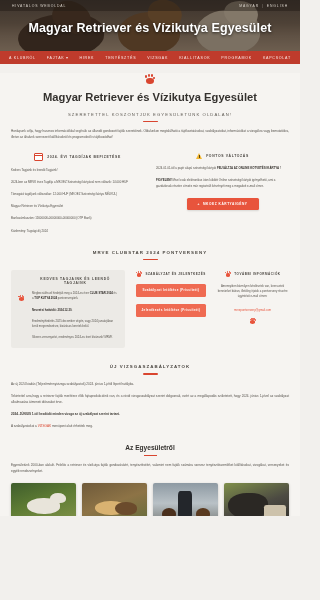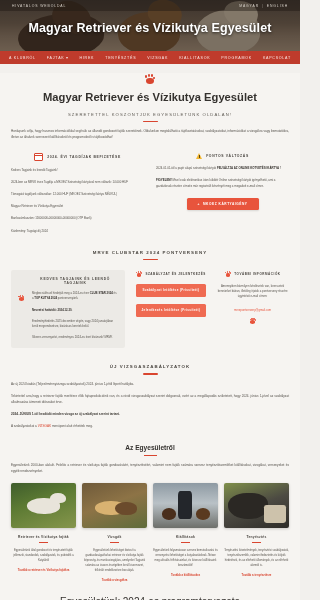--- a/index.html
+++ b/index.html
@@ -3,21 +3,21 @@
 <meta charset="utf-8">
 <style>
   html,body{margin:0;padding:0;}
   body{
     width:300px;height:600px;overflow:hidden;
     background:#f2f0ed;
     font-family:"Liberation Sans", sans-serif;
     color:#3d3b38;
     -webkit-font-smoothing:antialiased;
   }
-  .page{width:300px;height:600px;position:relative;overflow:hidden;}
+  .page{width:300px;height:516px;position:relative;overflow:hidden;}
 
   
   .hero{
     position:relative;height:51px;width:300px;overflow:hidden;
     background:#6d5c4c;
   }
   .hero-photo{position:absolute;inset:0;overflow:hidden;}
   .hero-photo .sky{
     position:absolute;inset:0;
     background:linear-gradient(180deg,#4e443c 0%,#6b5b4b 45%,#8a7764 72%,#a08c76 100%);

